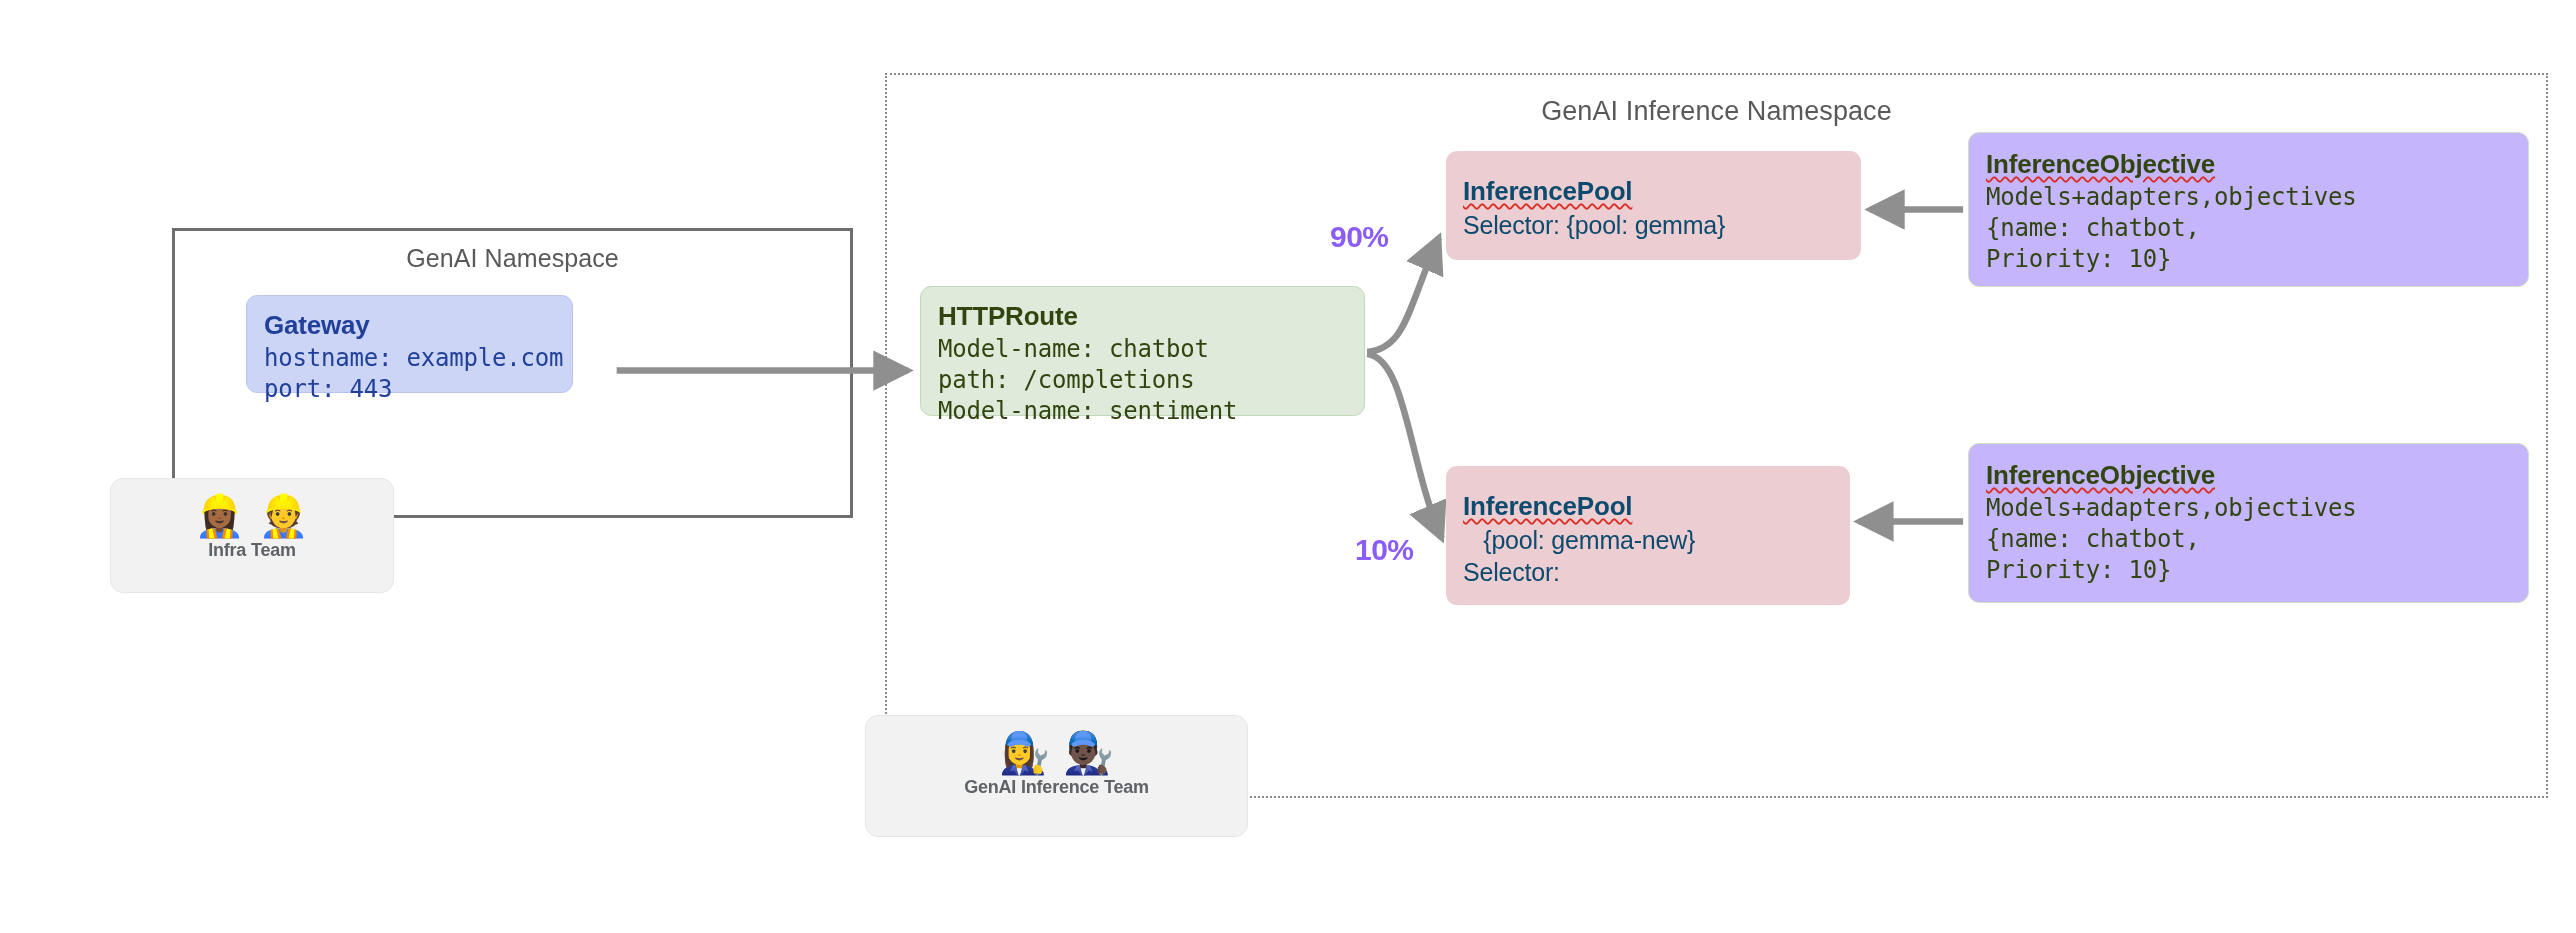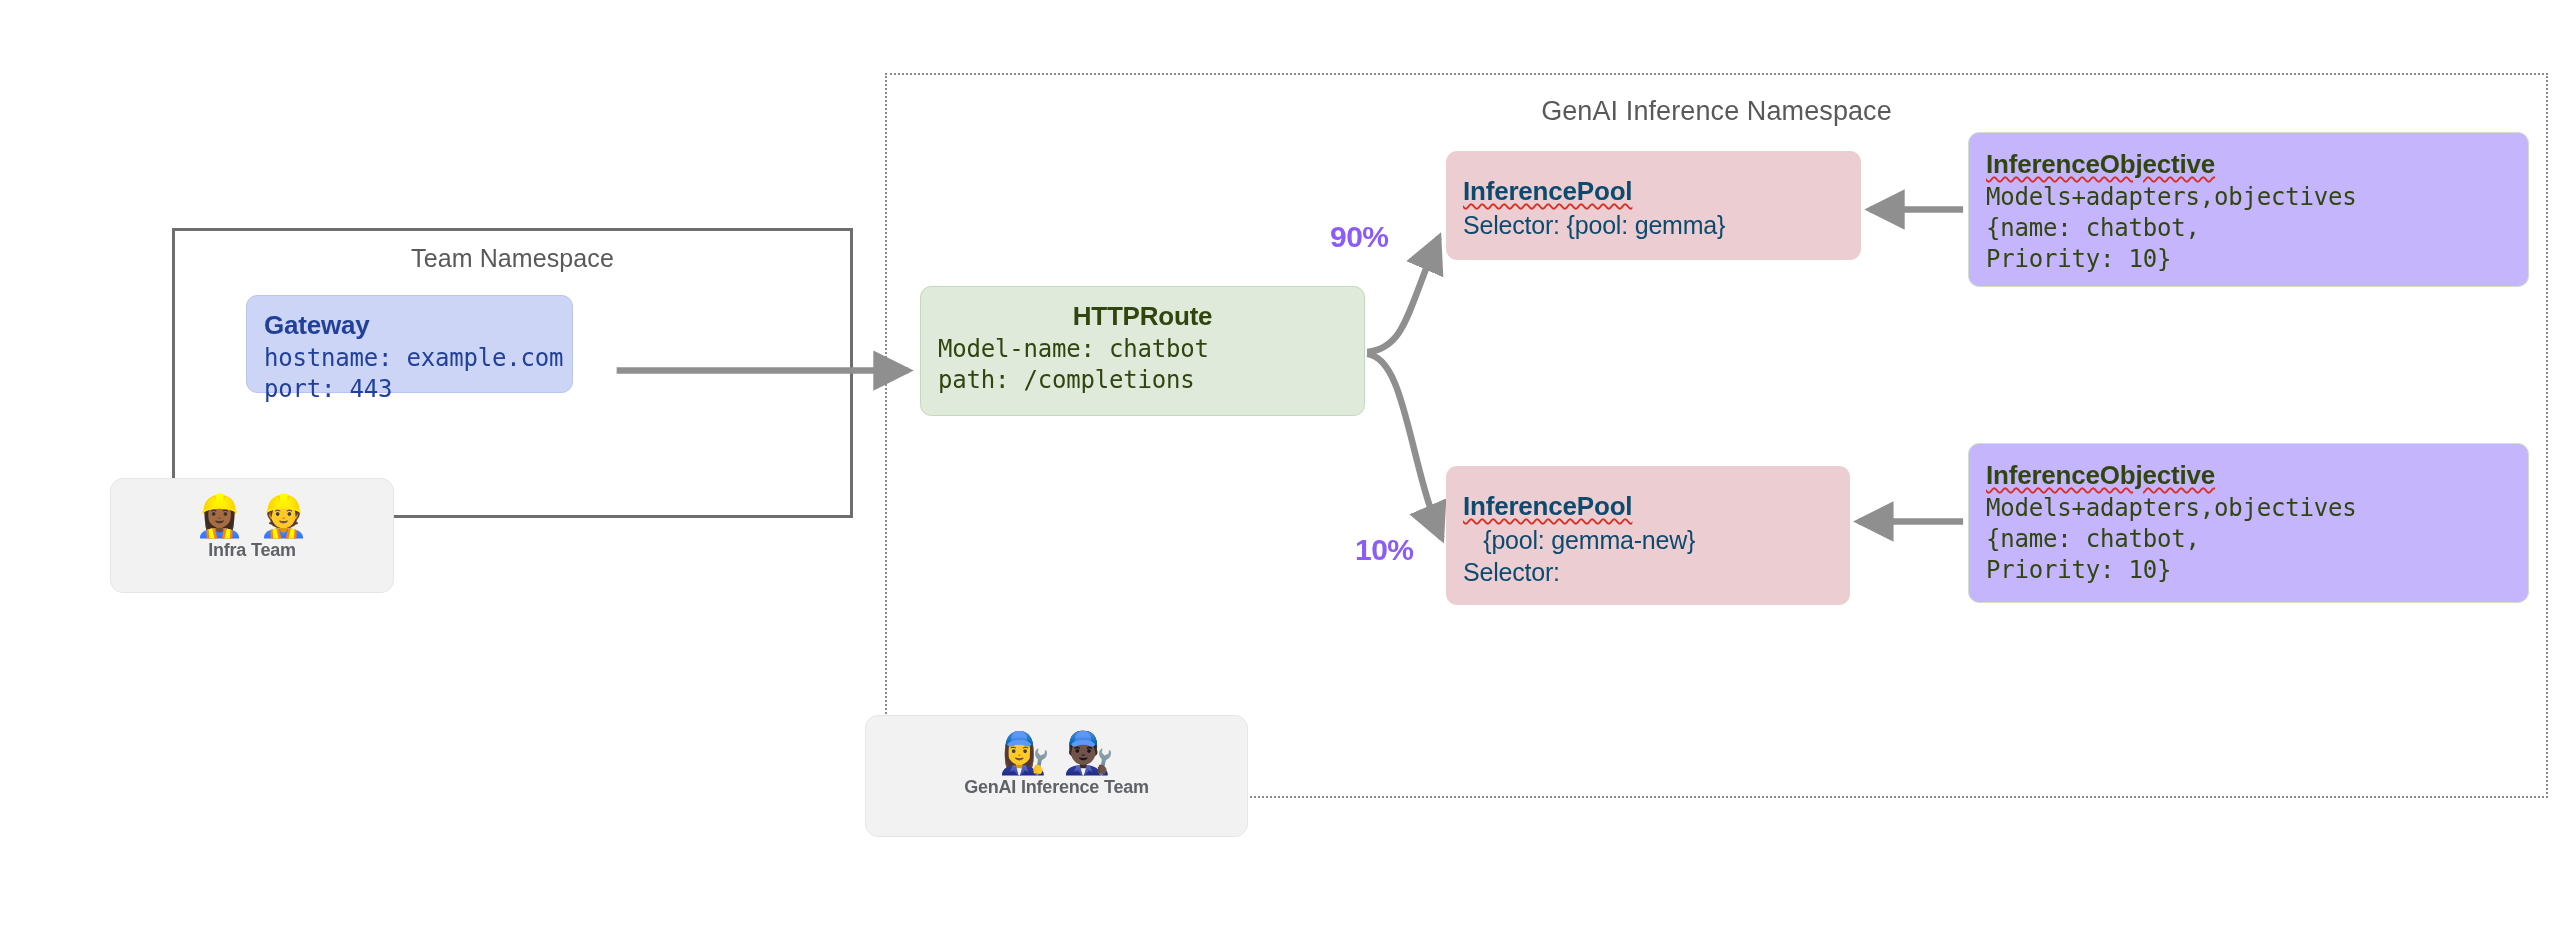--- a/index.html
+++ b/index.html
@@ -84,21 +84,21 @@
   }
   .box-gateway .title { color: #21409a; }
   .box-gateway .body  { color: #21409a; }
 
   .box-httproute {
     left: 920px; top: 286px; width: 445px; height: 130px;
     background: #dfeadb;
     border: 1.9px solid #c3d9bb;
     color: #2a4213;
   }
-  .box-httproute .title { color: #31460f; text-align: center; }
+  .box-httproute .title { color: #31460f; }
   .box-httproute .body  { color: #31460f; }
 
   .box-pool {
     background: #eccdd2;
     border: none;
     color: #0c4a6e;
     padding-top: 24px;
   }
   .box-pool-1 { left: 1446px; top: 151px; width: 415px; height: 109px; }
   .box-pool-2 { left: 1446px; top: 466px; width: 404px; height: 139px; }
@@ -151,21 +151,21 @@
     left: 0; top: 0; width: 2576px; height: 933px;
     pointer-events: none;
   }
 </style>
 </head>
 <body>
 
 <div id="canvas">
 
   <div class="abs ns-infra"></div>
-  <div class="abs ns-infra-title">Team Namespace</div>
+  <div class="abs ns-infra-title">GenAI Namespace</div>
 
   <div class="abs ns-genai"></div>
   <div class="abs ns-genai-title">GenAI Inference Namespace</div>
 
   <svg class="abs arrows" viewBox="0 0 2766 1002" width="2576" height="933">
     <defs>
       <marker id="ah" viewBox="0 0 10 10" refX="8.6" refY="5" markerWidth="6.2" markerHeight="6.2" orient="auto-start-reverse">
         <path d="M 0 0 L 10 5 L 0 10 z" fill="#8f8f8f"></path>
       </marker>
     </defs>
@@ -194,20 +194,21 @@
   <div class="abs box box-gateway">
     <div class="title">Gateway</div>
     <div class="body">hostname: example.com</div>
     <div class="body">port: 443</div>
   </div>
 
   <div class="abs box box-httproute">
     <div class="title">HTTPRoute</div>
     <div class="body">Model-name: chatbot</div>
     <div class="body">path: /completions</div>
+    <div class="body">Model-name: sentiment</div>
   </div>
 
   <div class="abs box box-pool box-pool-1">
     <div class="title misspelled">InferencePool</div>
     <div class="body-sans">Selector: {pool: gemma}</div>
   </div>
 
   <div class="abs box box-pool box-pool-2">
     <div class="title misspelled">InferencePool</div>
     <div class="body-sans">   {pool: gemma-new}</div>

